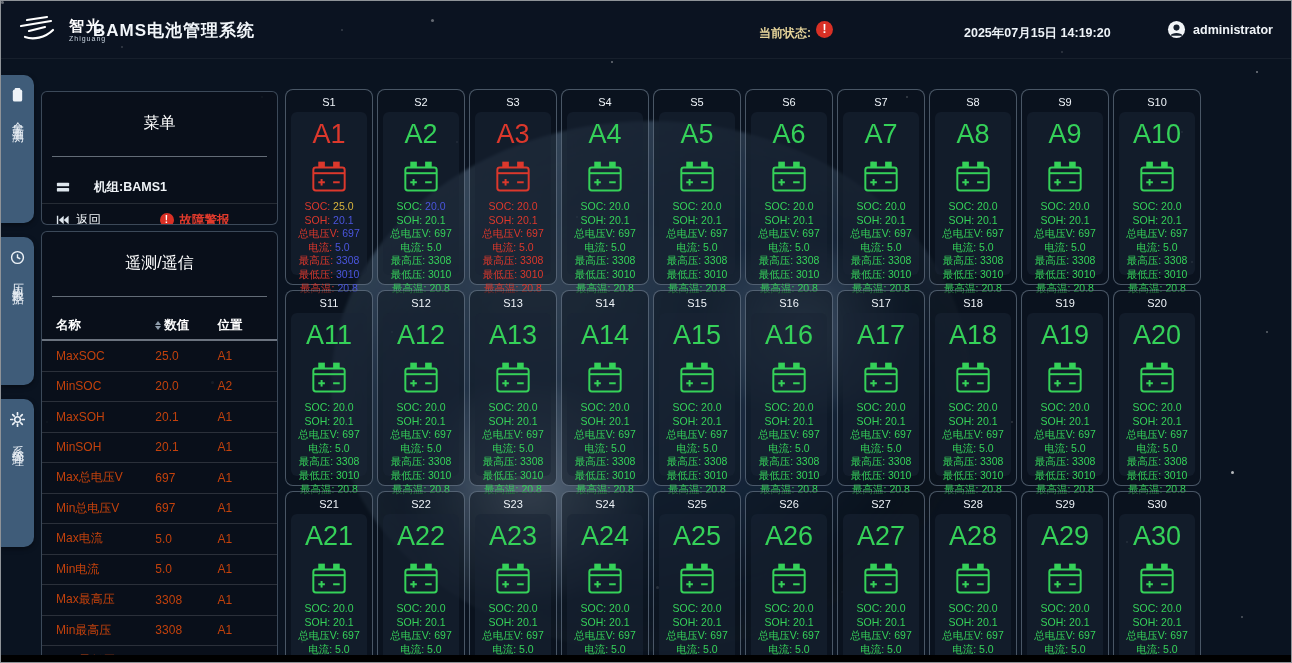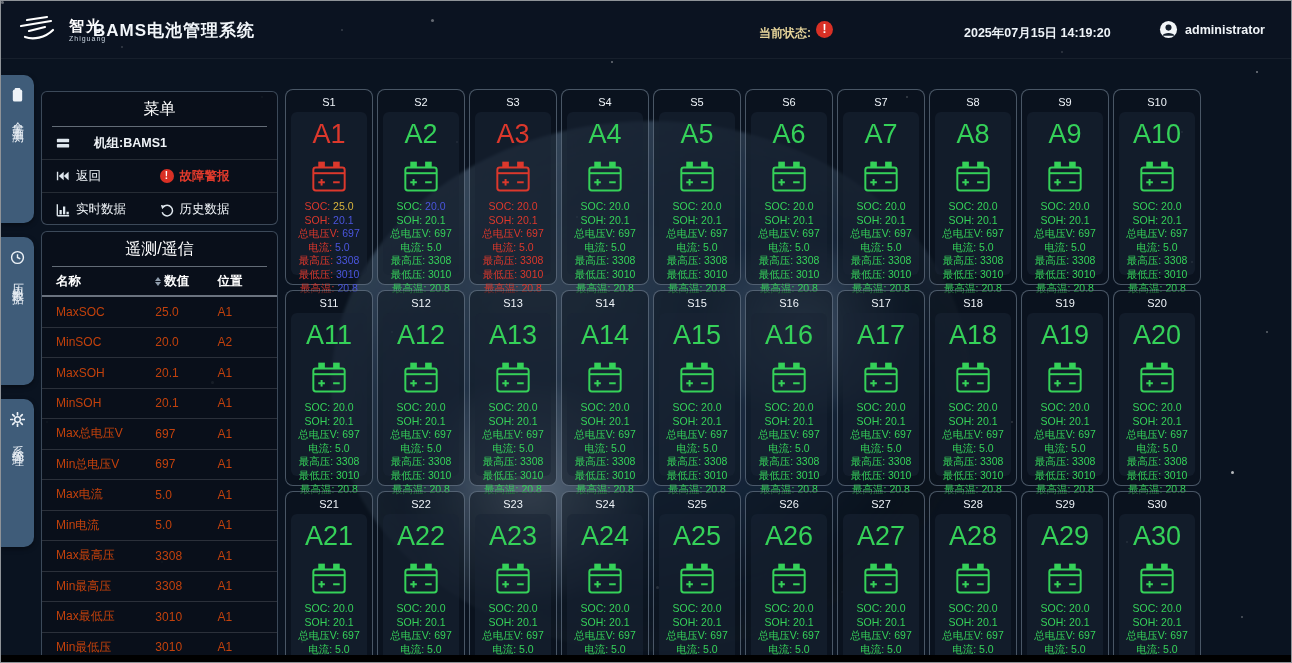--- a/index.html
+++ b/index.html
@@ -38,21 +38,21 @@
     background:rgba(12,20,34,.55); border-bottom:1px solid rgba(255,255,255,.05); }
   .logo-wrap { position:absolute; left:16px; top:13px; display:flex; align-items:flex-end; gap:8px; }
   .logo-txt { display:flex; flex-direction:column; line-height:1; }
   .logo-cn { color:#fff; font-size:15px; font-weight:bold; letter-spacing:2px; }
   .logo-en { color:#c9d4df; font-size:7px; letter-spacing:1px; margin-top:2px; }
   .app-title { position:absolute; left:92px; top:18px; color:#f2f6fa; font-size:17px; font-weight:600; letter-spacing:1px; }
   .status-label { position:absolute; left:758px; top:24px; color:#e6d49a; font-size:12px; font-weight:bold; }
   .status-alert { position:absolute; left:815px; top:20px; width:17px; height:17px; border-radius:50%;
     background:#d93025; color:#fff; font-size:12px; font-weight:bold; text-align:center; line-height:17px; }
   .hdr-date { position:absolute; left:963px; top:24px; color:#eef3f8; font-size:12.5px; font-weight:bold; }
-  .user-wrap { position:absolute; right:26px; top:19px; display:flex; align-items:center; gap:7px; cursor:pointer; }
+  .user-wrap { position:absolute; right:18px; top:19px; display:flex; align-items:center; gap:7px; cursor:pointer; }
   .user-name { color:#f0f4f8; font-size:12.5px; font-weight:bold; }
 
   
   .sidebar { position:absolute; left:0; top:58px; bottom:0; width:36px; z-index:3; }
   .side-tab { width:33px; height:148px; margin:14px 0 0 0; background:#3f5c79; border-radius:0 10px 10px 0;
     display:flex; flex-direction:column; align-items:center; padding-top:13px; gap:9px; cursor:pointer;
     box-shadow: 0 2px 5px rgba(0,0,0,.4); }
   .side-tab:first-child { margin-top:16px; }
   .side-icon { width:15px; height:15px; color:#eef3f8; }
   .side-label { writing-mode:vertical-rl; text-orientation:upright; color:#e8eef4; font-size:12px; letter-spacing:3px; }
@@ -60,21 +60,21 @@
   
   .content { position:absolute; left:36px; top:58px; right:0; bottom:0; z-index:2; }
   .tabstrip { position:absolute; left:0; right:0; top:0; height:26px; border-bottom:1px solid rgba(255,255,255,.08); }
   .page-tab { position:absolute; left:6px; top:5px; background:#48627d; color:#fff; font-size:11px;
     padding:4px 10px 4px; border-radius:4px 4px 0 0; cursor:pointer; }
 
   .panel { position:absolute; left:4px; width:237px; background:rgba(9,15,25,.9);
     border:1px solid rgba(140,160,185,.4); border-radius:6px; overflow:hidden; }
   .panel-menu { top:32px; height:134px; }
   .panel-tele { top:172px; height:432px; }
-  .panel-title { text-align:center; color:#fff; font-size:16px; padding:7px 0 6px; margin:0 10px;
+  .panel-title { text-align:center; color:#fff; font-size:16px; padding:7px 0 22px; margin:14px 10px;
     border-bottom:1px solid rgba(210,222,232,.45); }
   .menu-row { display:flex; align-items:center; height:33px; padding:0 14px;
     border-bottom:1px solid rgba(255,255,255,.12); color:#f0f4f8; font-size:12.5px; }
   .menu-row:last-child { border-bottom:none; }
   .menu-cell { display:flex; align-items:center; gap:6px; width:50%; cursor:pointer; }
   .menu-cell.full { width:100%; cursor:default; font-weight:bold;gap:24px; }
   .m-icon { width:14px; height:14px; color:#dfe7ee; flex:0 0 auto; }
   .alarm-cell { color:#e03a2c; font-weight:bold; }
   .alarm-dot { width:14px; height:14px; border-radius:50%; background:#d93025; color:#fff; font-size:10px;
     font-weight:bold; text-align:center; line-height:14px; flex:0 0 auto; }

